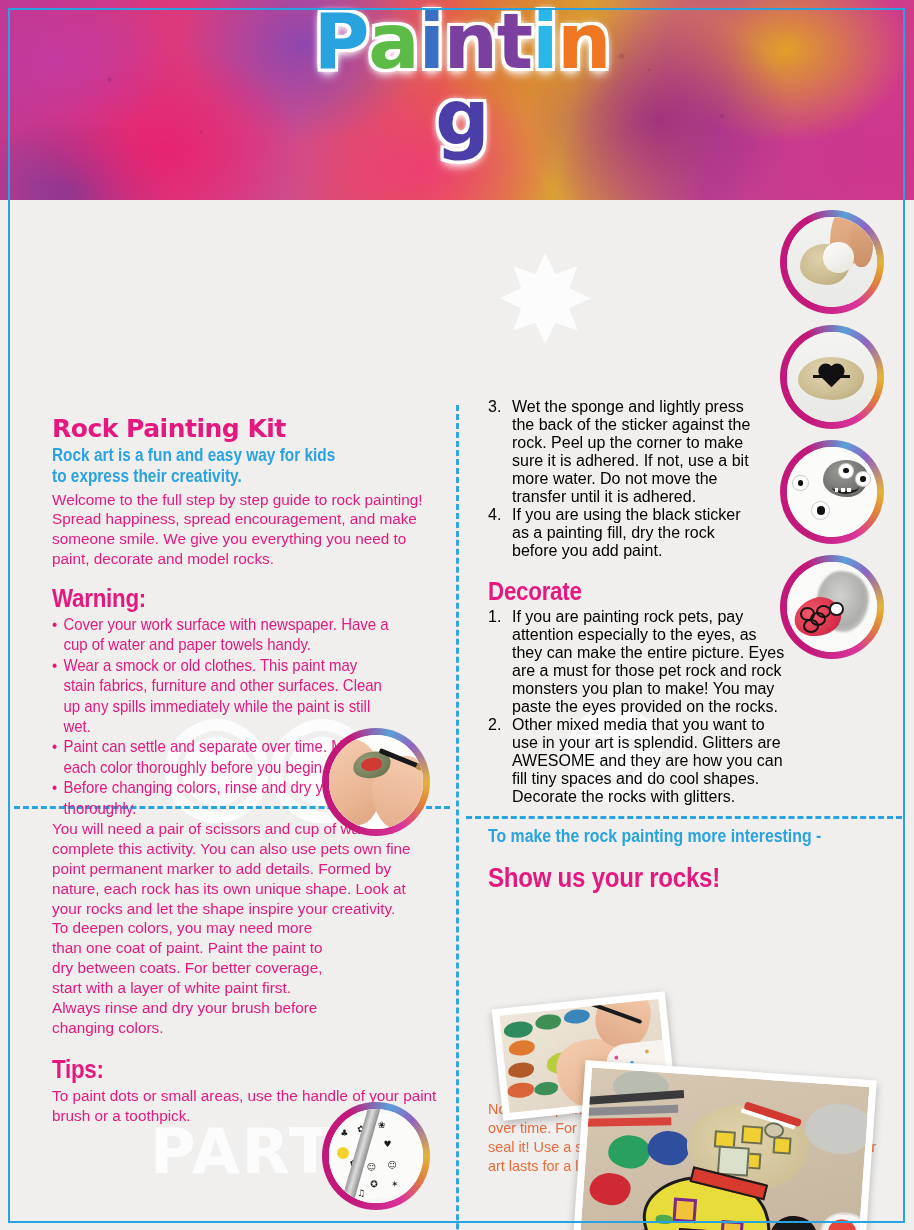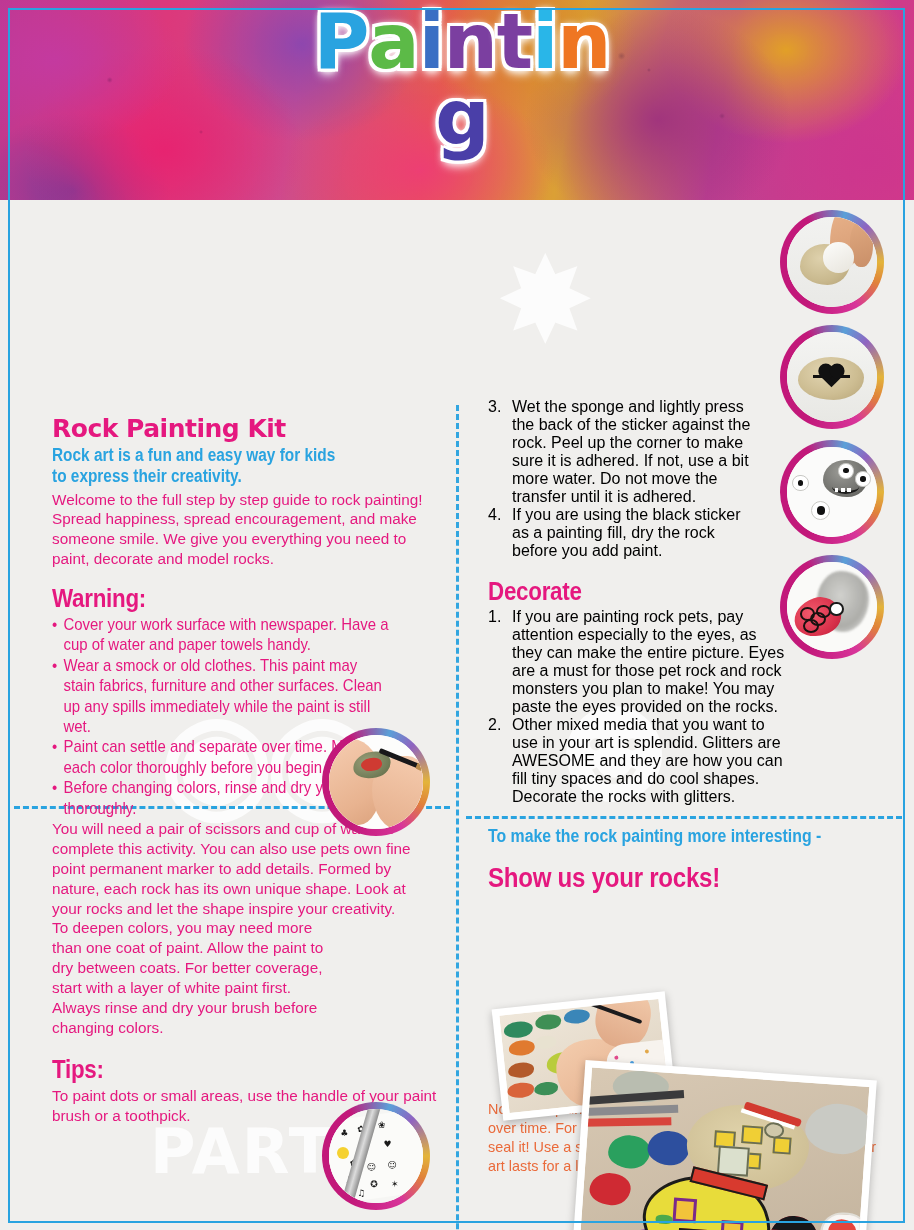--- a/index.html
+++ b/index.html
@@ -225,21 +225,21 @@
       <h2 class="head-cond" style="margin-top:14px">Warning:</h2>
       <ul class="bullets cond-txt">
         <li>Cover your work surface with newspaper. Have a cup of water and paper towels handy.</li>
         <li>Wear a smock or old clothes. This paint may stain fabrics, furniture and other surfaces. Clean up any spills immediately while the paint is still wet.</li>
         <li>Paint can settle and separate over time. Mix each color thoroughly before you begin painting.</li>
         <li>Before changing colors, rinse and dry your brush thoroughly.</li>
       </ul>
 
       <p class="body-txt">You will need a pair of scissors and cup of water to complete this activity. You can also use pets own fine point permanent marker to add details. Formed by nature, each rock has its own unique shape. Look at your rocks and let the shape inspire your creativity.</p>
 
-      <p class="body-txt" style="width:277px">To deepen colors, you may need more than one coat of paint. Allow the paint to dry between coats. For better coverage, start with a layer of white paint first. Always rinse and dry your brush before changing colors.</p>
+      <p class="body-txt" style="width:277px">To deepen colors, you may need more than one coat of paint. Paint the paint to dry between coats. For better coverage, start with a layer of white paint first. Always rinse and dry your brush before changing colors.</p>
 
       <h2 class="head-cond" style="margin-top:16px">Tips:</h2>
       <p class="body-txt">To paint dots or small areas, use the handle of your paint brush or a toothpick.</p>
 
     </div>
 
     <div class="col col-right">
       <ol class="steps body-txt start3" style="width:263px">
         <li>Wet the sponge and lightly press the back of the sticker against the rock. Peel up the corner to make sure it is adhered. If not, use a bit more water. Do not move the transfer until it is adhered.</li>
         <li>If you are using the black sticker as a painting fill, dry the rock before you add paint.</li>

